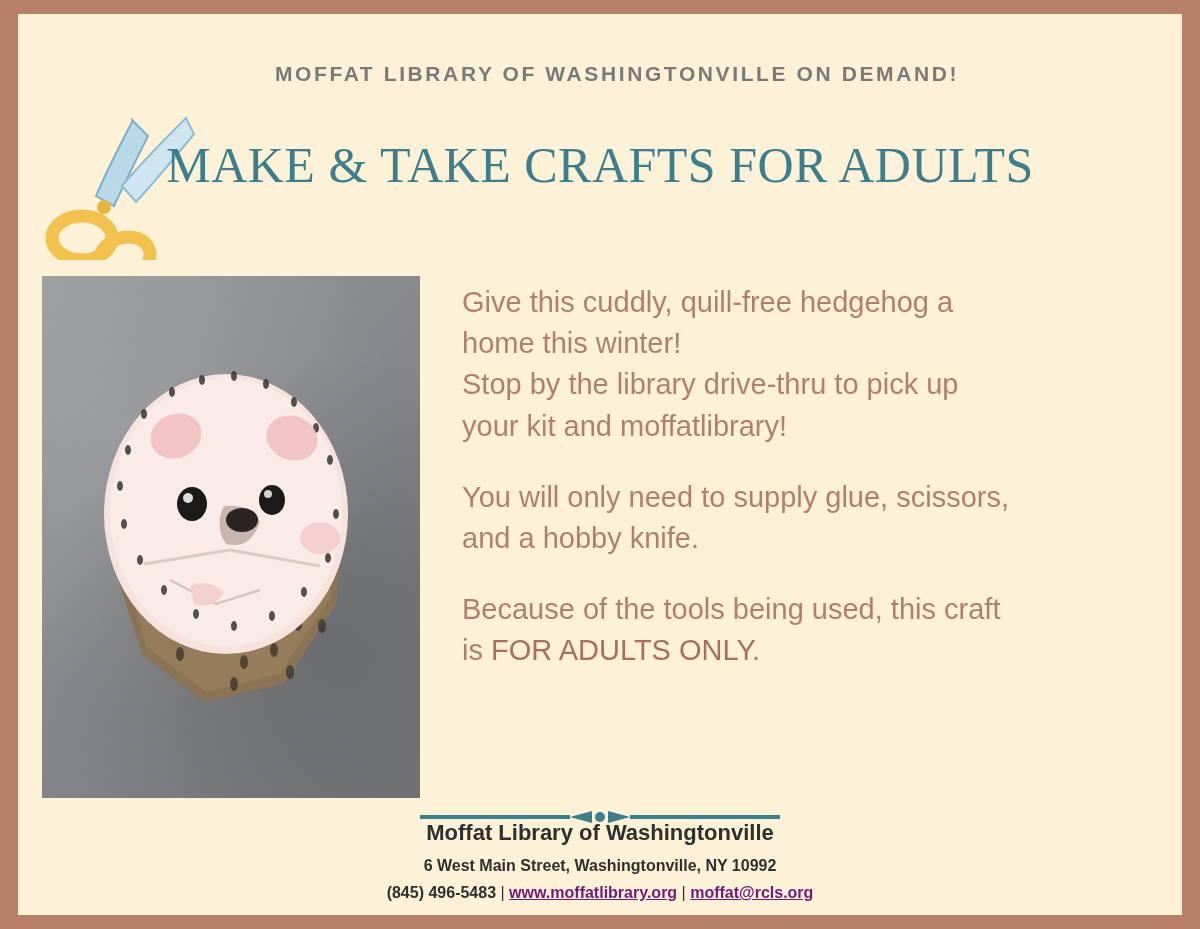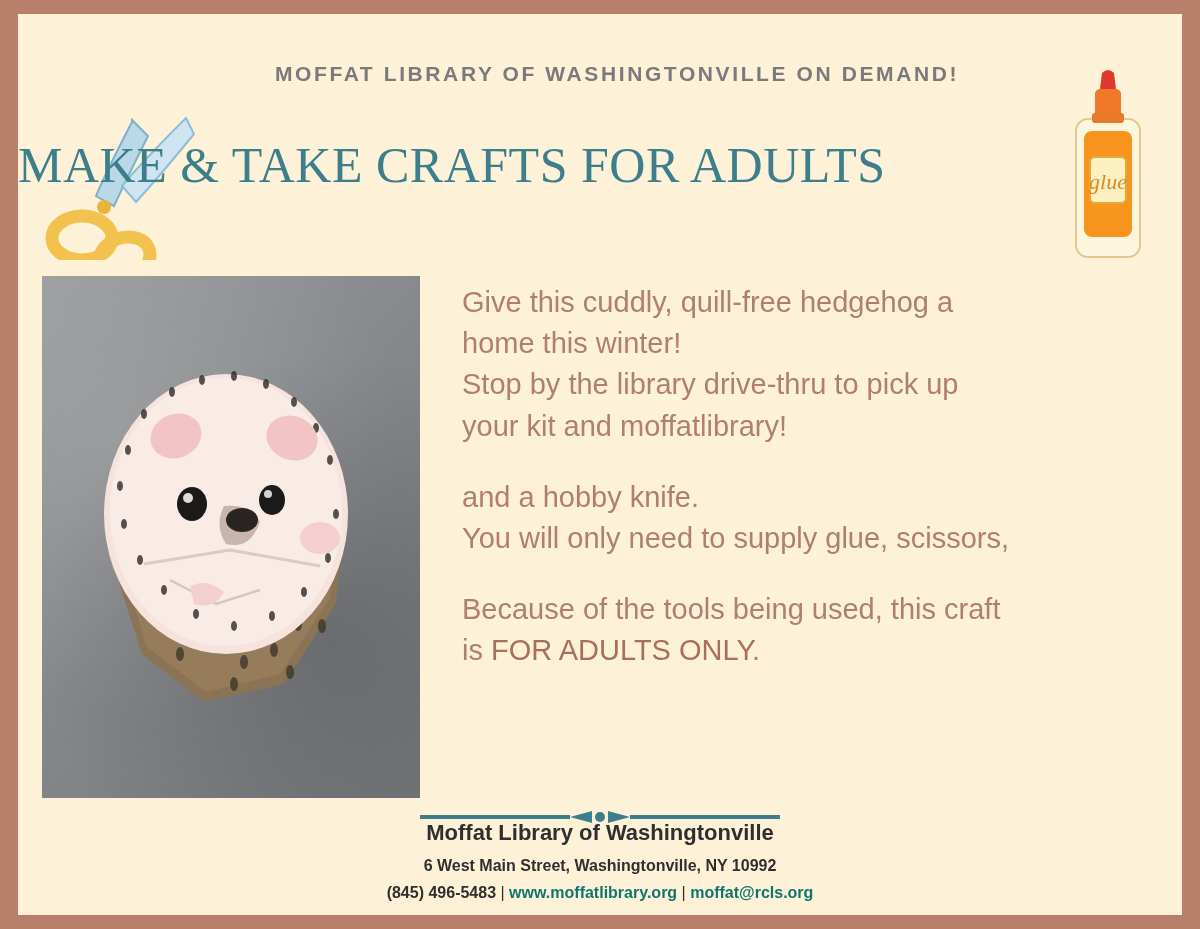--- a/index.html
+++ b/index.html
@@ -35,20 +35,21 @@
     letter-spacing: 2.6px;
     color: #7a7a7a;
     font-family: "Liberation Sans", sans-serif;
     margin-left: 17px;
   }
   .headline {
     position: absolute;
     left: 0;
     top: 122px;
     width: 100%;
+    text-align: center;
     font-size: 50px;
     letter-spacing: 0.5px;
     color: #3d7e8c;
     font-family: "Liberation Serif", serif;
     font-weight: normal;
   }
 
   
   .scissors {
     position: absolute;
@@ -141,51 +142,40 @@
   .footer-contact {
     position: absolute;
     left: 0;
     top: 870px;
     width: 100%;
     text-align: center;
     font-size: 16px;
     font-weight: bold;
     color: #2f2f2f;
   }
-  .footer-contact .lnk { color: #0f766e; }
+  .footer-contact .lnk { color: #701a75; text-decoration: underline; }
   .footer-contact .sep { color: #2f2f2f; font-weight: normal; }
 </style>
 </head>
 <body>
 
 <div class="flyer">
 
   <div class="scissors">
     <svg viewBox="0 0 175 150" width="175" height="150">
       <g>
         <path d="M96 10 L96 12 C96 12 70 62 60 86 L78 96 C90 70 112 26 112 26 Z" fill="#b9d8e8" stroke="#7fb0c9" stroke-width="2"></path>
         <path d="M150 8 C150 8 104 54 86 76 L100 92 C122 68 158 24 158 24 Z" fill="#cfe6f2" stroke="#8fbdd4" stroke-width="2"></path>
         <circle cx="68" cy="97" r="7" fill="#e8b43c"></circle>
         <ellipse cx="46" cy="128" rx="30" ry="22" fill="none" stroke="#f2c14e" stroke-width="13"></ellipse>
         <ellipse cx="86" cy="148" rx="26" ry="20" fill="none" stroke="#f2c14e" stroke-width="13" transform="rotate(-18 86 140)"></ellipse>
       </g>
     </svg>
   </div>
 
-  <div class="glue">
-    <svg viewBox="0 0 120 200" width="120" height="200">
-      <rect x="28" y="50" width="64" height="138" rx="12" fill="#fdf6df" stroke="#e0c98f" stroke-width="2"></rect>
-      <rect x="36" y="62" width="48" height="106" rx="8" fill="#f7941e"></rect>
-      <rect x="47" y="20" width="26" height="34" rx="5" fill="#f07a2a"></rect>
-      <path d="M52 20 L68 20 L66 4 Q60 -2 54 4 Z" fill="#e03a2f"></path>
-      <rect x="44" y="44" width="32" height="10" rx="3" fill="#e8792a"></rect>
-      <rect x="42" y="88" width="36" height="46" rx="5" fill="#fdf0c0" stroke="#e2a93c" stroke-width="2"></rect>
-      <text x="60" y="120" font-family="Liberation Serif, serif" font-size="22" font-style="italic" fill="#d88b2a" text-anchor="middle">glue</text>
-    </svg>
-  </div>
 
   <div class="kicker">MOFFAT LIBRARY OF WASHINGTONVILLE ON DEMAND!</div>
   <div class="headline">MAKE &amp; TAKE CRAFTS FOR ADULTS</div>
 
   <div class="photo">
     <div class="grain"></div>
     <svg class="hedge-body" viewBox="0 0 290 370">
 
       <path d="M22 188 L58 300 L120 348 L200 330 L252 250 L262 150 L150 96 L40 124 Z" fill="#8b7355"></path>
       <path d="M30 180 L62 292 L122 338 L196 320 L246 244 L256 152 L150 104 L44 130 Z" fill="#9c8160" opacity="0.65"></path>
@@ -252,22 +242,22 @@
       <ellipse cx="236" cy="184" rx="20" ry="16" fill="#f4cfd0"></ellipse>
     </svg>
   </div>
 
   <div class="copy">
     <p>Give this cuddly, quill-free hedgehog a</p>
     <p>home this winter!</p>
     <p>Stop by the library drive-thru to pick up</p>
     <p>your kit and moffatlibrary!</p>
     <div class="gap"></div>
+    <p>You will only need to supply glue, scissors,</p>
     <p>and a hobby knife.</p>
-    <p>You will only need to supply glue, scissors,</p>
     <div class="gap"></div>
     <p>Because of the tools being used, this craft</p>
     <p><span>is </span><b>FOR ADULTS ONLY</b><span>.</span></p>
   </div>
 
   <div class="divider">
     <svg viewBox="0 0 360 16" width="360" height="16">
       <rect x="0" y="6" width="150" height="4" fill="#3d7e8c"></rect>
       <rect x="210" y="6" width="150" height="4" fill="#3d7e8c"></rect>
       <path d="M150 8 L172 2 L172 14 Z" fill="#3d7e8c"></path>

